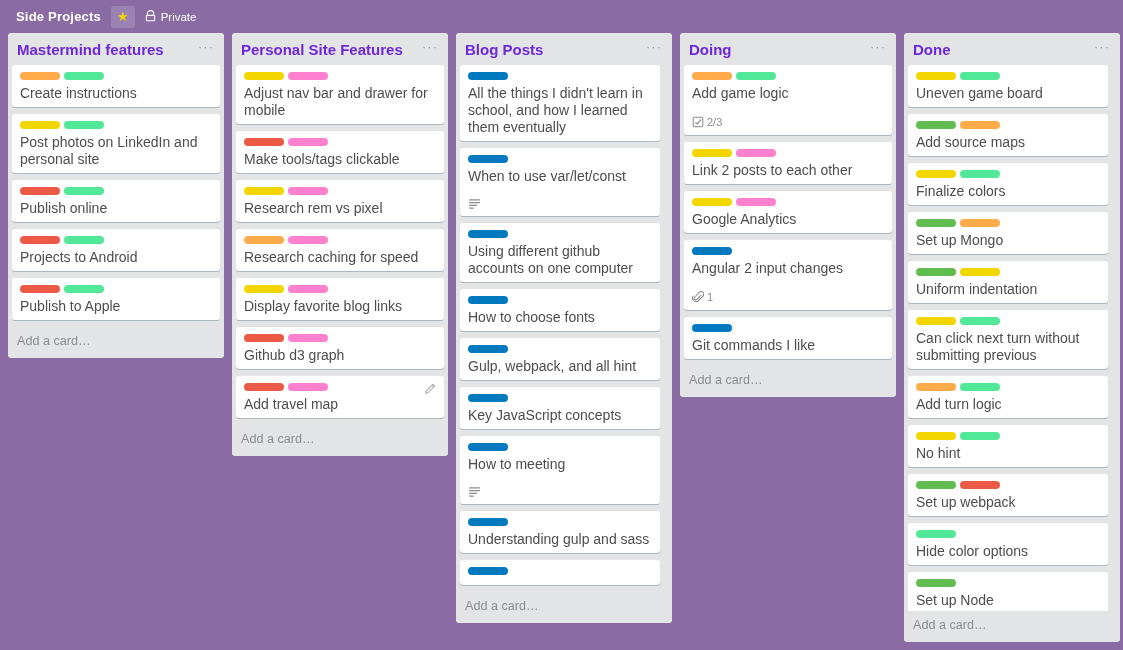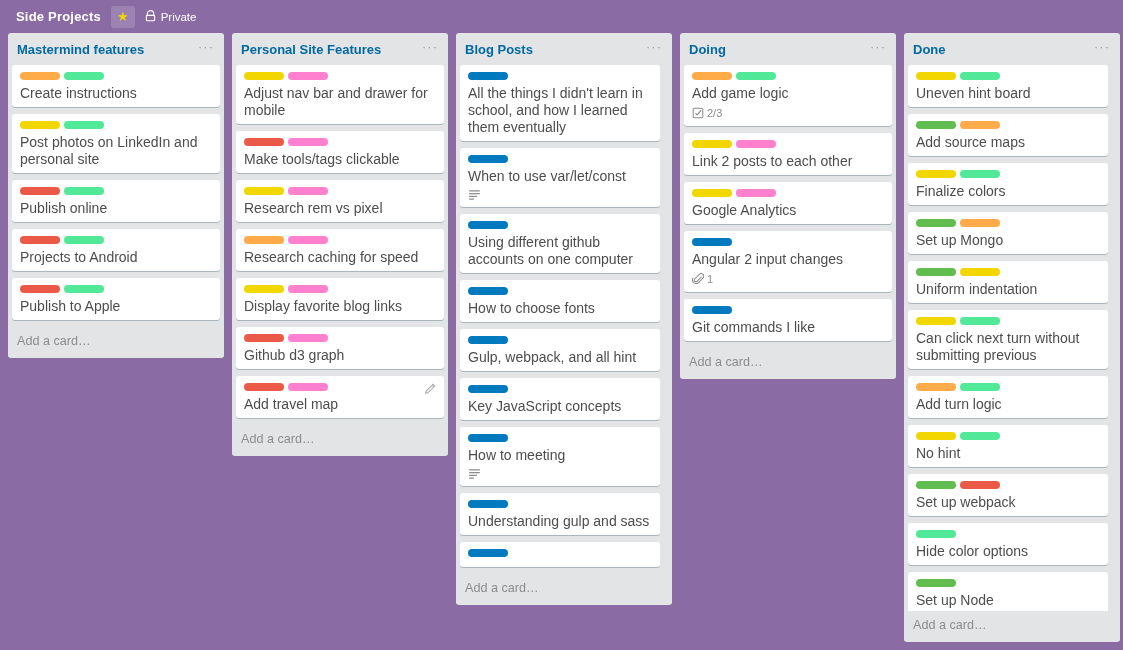--- a/index.html
+++ b/index.html
@@ -62,23 +62,23 @@
     max-height: 609px;
   }
   .list-header {
     display: flex;
     align-items: flex-start;
     padding: 9px 8px 7px 9px;
     flex: 0 0 auto;
   }
   .list-title {
     flex: 1 1 auto;
-    font-size: 13px;
+    font-size: 15px;
     font-weight: bold;
-    color: #0369a1;
+    color: #6d28d9;
     line-height: 16px;
   }
   .list-menu {
     flex: 0 0 auto;
     color: #9b9b9b;
     font-size: 13px;
     line-height: 10px;
     letter-spacing: 1px;
     padding: 0 2px;
     cursor: pointer;
@@ -123,21 +123,21 @@
     font-size: 14px;
     line-height: 17px;
     color: #4d4d4d;
     word-wrap: break-word;
   }
 
   .badges {
     display: flex;
     align-items: flex-start;
     gap: 9px;
-    margin-top: 4px;
+    margin-top: 13px;
     padding-bottom: 1px;
   }
   .badge {
     display: flex;
     align-items: center;
     gap: 3px;
     color: #8c8c8c;
     font-size: 11px;
     line-height: 14px;
   }
@@ -435,21 +435,21 @@
       <div class="list-header">
         <div class="list-title">Done</div>
         <div class="list-menu">···</div>
       </div>
       <div class="cards scrolling">
         <div class="card">
           <div class="labels">
             <span class="label" style="background:#f2d600"></span>
             <span class="label" style="background:#51e898"></span>
           </div>
-          <div class="card-title">Uneven hint board</div>
+          <div class="card-title">Uneven game board</div>
         </div>
         <div class="card">
           <div class="labels">
             <span class="label" style="background:#61bd4f"></span>
             <span class="label" style="background:#ffab4a"></span>
           </div>
           <div class="card-title">Add source maps</div>
         </div>
         <div class="card">
           <div class="labels">

